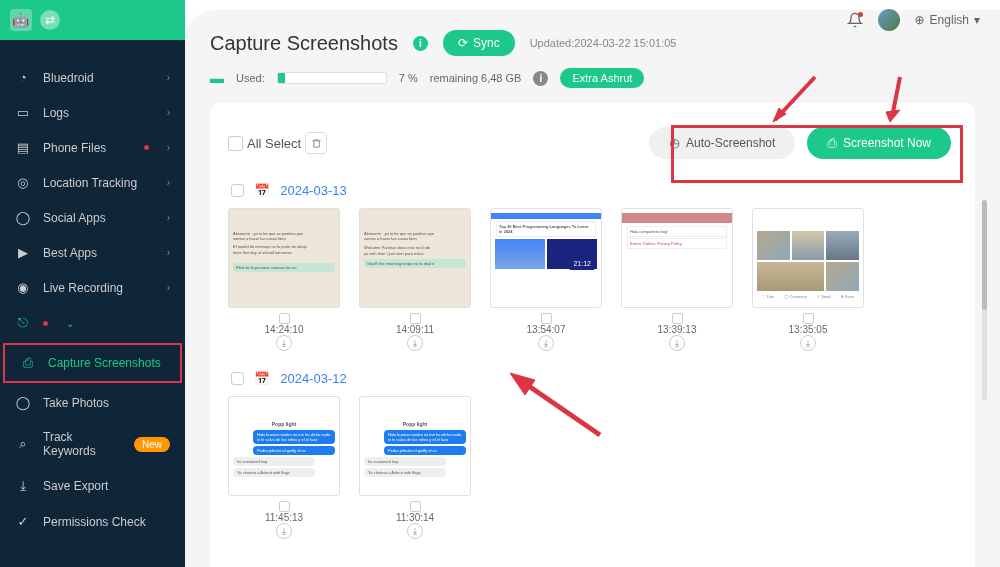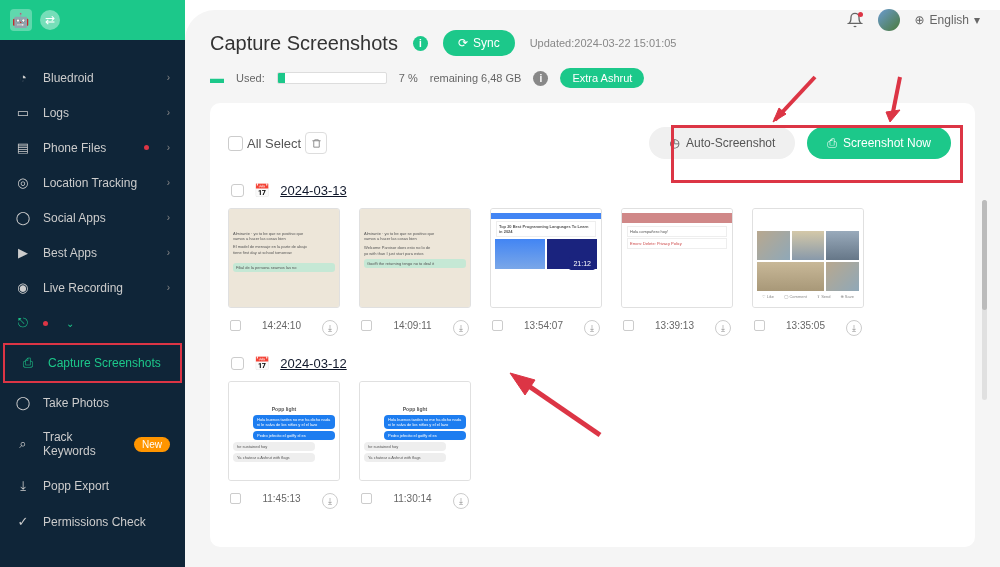--- a/index.html
+++ b/index.html
@@ -58,29 +58,29 @@
 .pill-btn { padding: 9px 20px; border-radius: 20px; font-size: 12px; display: flex; align-items: center; gap: 6px; cursor: pointer; border: none; }
 .pill-btn.gray { background: #f0f0f0; color: #555; }
 .pill-btn.green { background: #1cc88a; color: #fff; }
 .redbox { position: absolute; border: 3px solid #dc3545; pointer-events: none; }
 .rb-actions { top: 125px; right: 37px; width: 292px; height: 58px; }
 
 
 .date-section { margin-bottom: 20px; }
 .date-header { display: flex; align-items: center; gap: 10px; margin: 0 0 10px 3px; }
 .date-icon { color: #888; font-size: 13px; }
-.date-text { font-size: 13px; color: #0f172a; text-decoration: underline; }
+.date-text { font-size: 13px; color: #3b82f6; }
 
 .thumbs { display: flex; gap: 19px; }
 .thumb-card { width: 112px; }
 .thumb-img { width: 112px; height: 100px; background: #f0f0f0; border: 1px solid #e0e0e0; border-radius: 3px; position: relative; overflow: hidden; }
 .thumb-badge { position: absolute; top: 4px; left: 4px; width: 18px; height: 18px; background: rgba(120,120,120,0.85); border-radius: 50%; display: flex; align-items: center; justify-content: center; color: #fff; font-size: 10px; }
 .thumb-content { position: absolute; inset: 0; padding: 22px 4px 4px; font-size: 5px; line-height: 1.3; color: #555; }
 .thumb-green-bar { background: #c5e8d5; padding: 2px 3px; border-radius: 3px; margin: 2px 0; }
-.thumb-footer { display: flex; justify-content: space-between; padding: 12px 2px 0; font-size: 10px; color: #666; }
+.thumb-footer { display: flex; align-items: center; justify-content: space-between; padding: 5px 2px 0; font-size: 10px; color: #666; flex-direction: column; }
 .dl-icon { width: 16px; height: 16px; border: 1px solid #ccc; border-radius: 50%; display: flex; align-items: center; justify-content: center; font-size: 9px; color: #888; cursor: pointer; }
 .small-checkbox { width: 11px; height: 11px; border: 1px solid #ccc; border-radius: 2px; }
 
 
 .chat-bubble-r { background: #1d7df0; color: #fff; padding: 2px 4px; border-radius: 4px; margin: 2px 0 2px 20px; font-size: 4px; }
 .chat-bubble-l { background: #eee; padding: 2px 4px; border-radius: 4px; margin: 2px 20px 2px 0; font-size: 4px; }
 .thumb-title-center { text-align: center; font-size: 5px; font-weight: bold; padding-top: 2px; }
 .card-sm { background: #fff; border: 1px solid #eee; margin: 1px; padding: 2px; font-size: 4px; }
 .clock-badge { position: absolute; right: 6px; top: 48px; background: #1a237e; color: #fff; font-size: 7px; padding: 2px 4px; border-radius: 2px; }
 .thumb-header-red { background: #d08888; height: 10px; margin: -18px -4px 3px; }
@@ -156,21 +156,21 @@
           <span class="nav-icon">◯</span>
           <span class="nav-label">Take Photos</span>
         </div>
         <div class="nav-item">
           <span class="nav-icon">⌕</span>
           <span class="nav-label">Track Keywords</span>
           <span class="nav-badge">New</span>
         </div>
         <div class="nav-item">
           <span class="nav-icon">⤓</span>
-          <span class="nav-label">Popp Export</span>
+          <span class="nav-label">Save Export</span>
         </div>
         <div class="nav-item">
           <span class="nav-icon">✓</span>
           <span class="nav-label">Permissions Check</span>
         </div>
       </nav>
   </aside>
 
   <div class="topbar">
     <div class="topbar-item bell">

